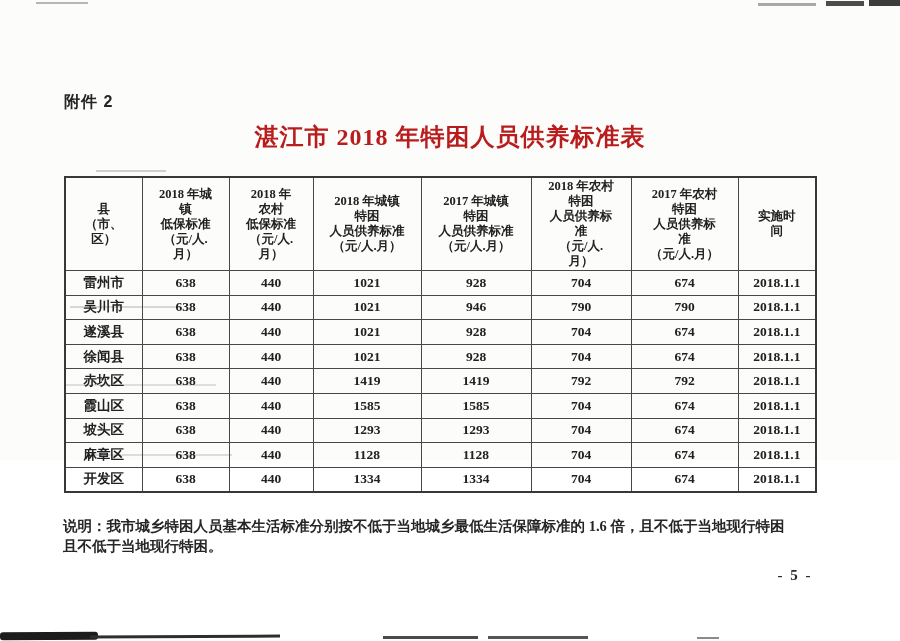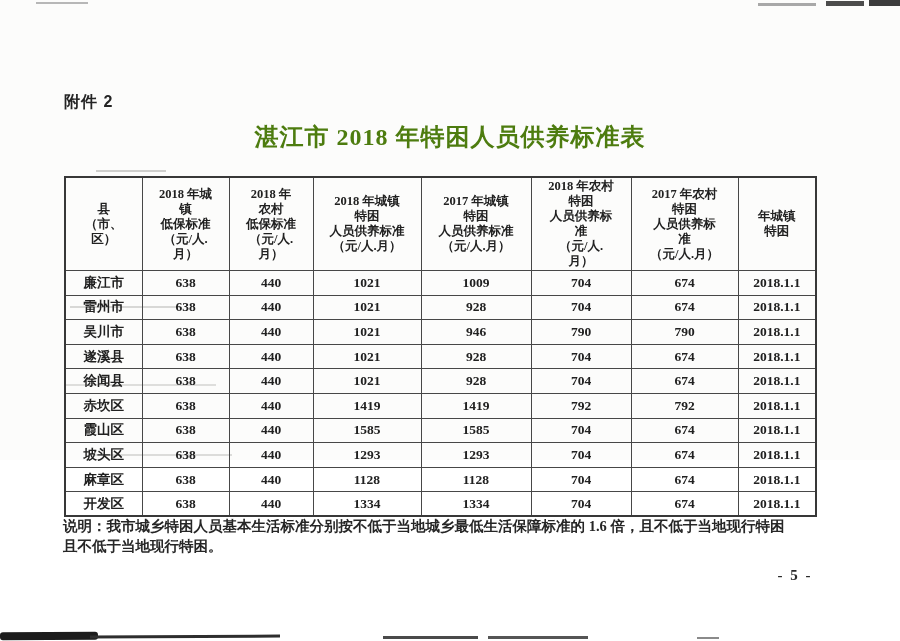--- a/index.html
+++ b/index.html
@@ -30,21 +30,21 @@
 
   
   .attachment{
     position:absolute; left:64px; top:92px;
     font-family:"Liberation Sans","DejaVu Sans",sans-serif;
     font-weight:bold; font-size:16px; color:#242424; letter-spacing:1px;
   }
   .doc-title{
     position:absolute; left:0; top:121px; width:900px;
     text-align:center; font-weight:bold; font-size:24px;
-    color:#4d7c0f; letter-spacing:1px;
+    color:#b91c1c; letter-spacing:1px;
   }
 
   
   table.std{
     position:absolute; left:64px; top:176px; width:751px;
     border-collapse:collapse; table-layout:fixed;
     border:2px solid #383838;
   }
   table.std th, table.std td{
     border:1.5px solid #474747;
@@ -120,34 +120,24 @@
 （元/人.月）</th>
         <th>2017 年城镇特困
 人员供养标准
 （元/人.月）</th>
         <th>2018 年农村特困
 人员供养标准
 （元/人.月）</th>
         <th>2017 年农村特困
 人员供养标准
 （元/人.月）</th>
-        <th>年城镇特困</th>
+        <th>实施时间</th>
       </tr>
     </thead>
     <tbody>
-        <tr>
-          <td>廉江市</td>
-          <td>638</td>
-          <td>440</td>
-          <td>1021</td>
-          <td>1009</td>
-          <td>704</td>
-          <td>674</td>
-          <td>2018.1.1</td>
-        </tr>
         <tr>
           <td>雷州市</td>
           <td>638</td>
           <td>440</td>
           <td>1021</td>
           <td>928</td>
           <td>704</td>
           <td>674</td>
           <td>2018.1.1</td>
         </tr>

